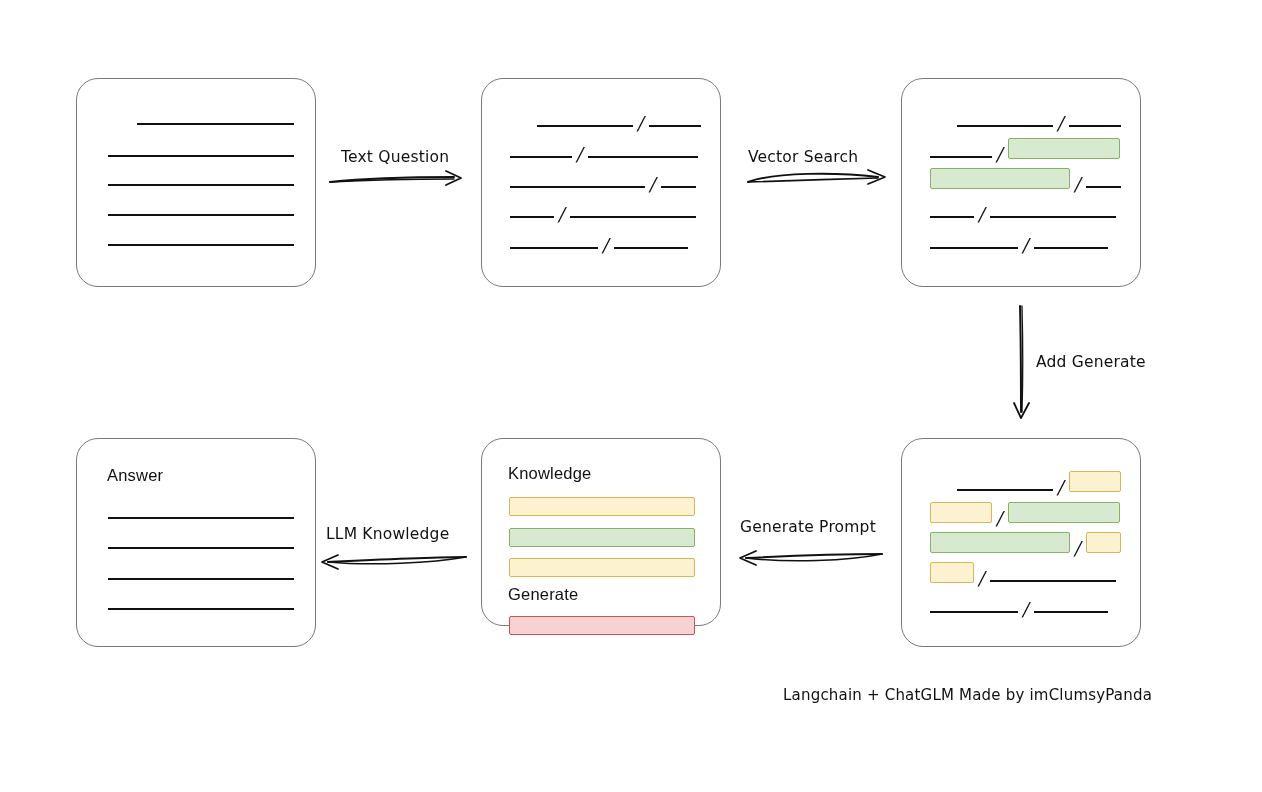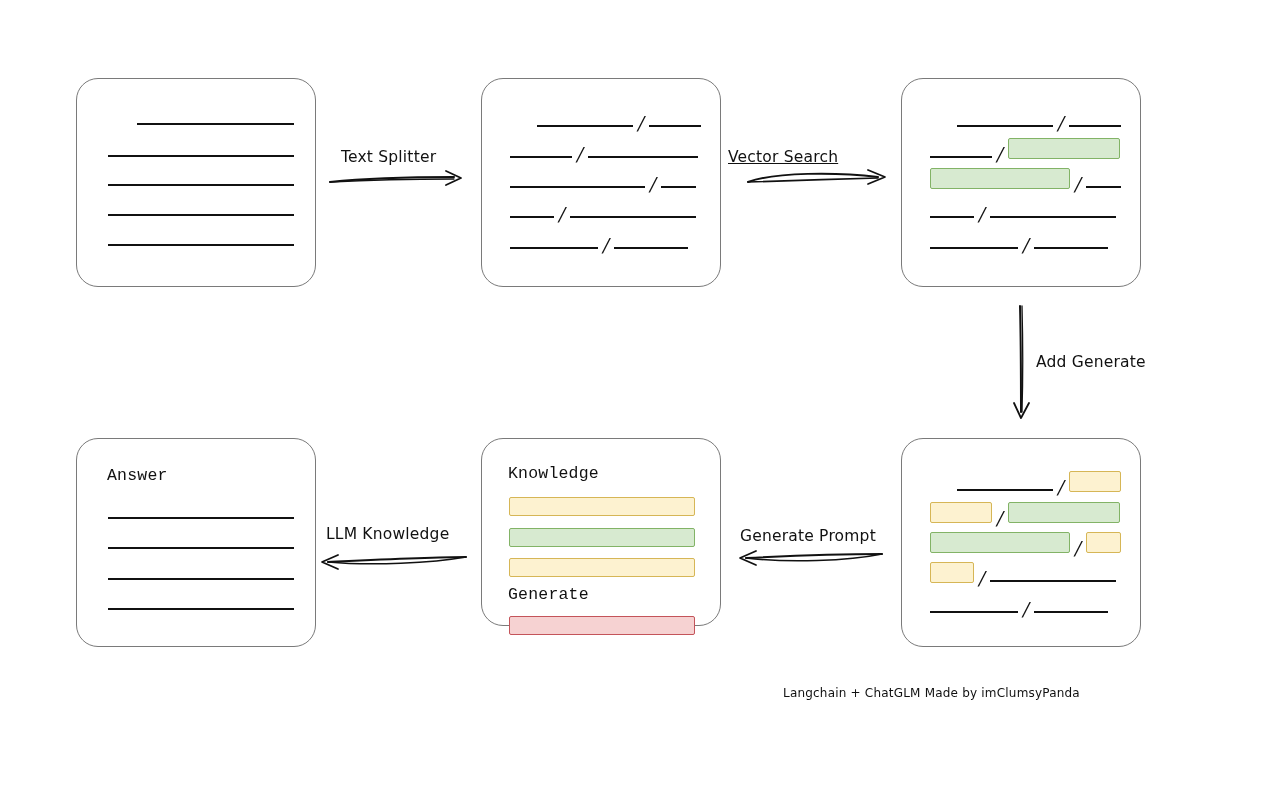--- a/index.html
+++ b/index.html
@@ -53,21 +53,21 @@
     box-sizing:border-box;
     height:19px;
     border-radius:2px;
   }
   .bar.green{background:#d7ead0;border:1.6px solid #82b366;}
   .bar.yellow{background:#fdf2d0;border:1.6px solid #d6b656;}
   .bar.red{background:#f6d2d2;border:1.6px solid #c4545a;}
 
   .card-label{
     position:absolute;
-    font-family:Liberation Mono, monospace;
+    font-family:Liberation Sans, sans-serif;
     font-size:16.5px;
     color:#111;
     letter-spacing:.2px;
     white-space:nowrap;
   }
 
   
   .uline{
     position:absolute;
     height:0;
@@ -79,21 +79,21 @@
     position:absolute;
     font-family:"DejaVu Sans", sans-serif;
     font-size:15.5px;
     color:#111;
     white-space:nowrap;
     letter-spacing:.2px;
   }
   .footer-note{
     position:absolute;
     font-family:"DejaVu Sans", sans-serif;
-    font-size:12px;
+    font-size:15px;
     color:#111;
     white-space:nowrap;
     letter-spacing:.2px;
   }
   svg.arrow{position:absolute;overflow:visible;}
 </style>
 </head>
 <body>
 
 <div class="stage">
@@ -101,21 +101,21 @@
   <div class="card" style="left:76px;top:78px;width:240px;height:209px;">
     <div class="card-inner">
       <div class="uline" style="left:60px;top:44px;width:157px;"></div>
       <div class="uline" style="left:31px;top:76px;width:186px;"></div>
       <div class="uline" style="left:31px;top:105px;width:186px;"></div>
       <div class="uline" style="left:31px;top:135px;width:186px;"></div>
       <div class="uline" style="left:31px;top:165px;width:186px;"></div>
     </div>
   </div>
 
-  <div class="arrow-label" style="left:341px;top:148px;">Text Splitter</div>
+  <div class="arrow-label" style="left:341px;top:148px;">Text Question</div>
   <svg class="arrow" style="left:328px;top:168px;" width="140" height="22" viewBox="0 0 140 22">
     <path d="M2,14 C40,10 90,9 126,9" fill="none" stroke="#111" stroke-width="2.1" stroke-linecap="round"></path>
     <path d="M2,14 C40,12 90,11 126,11" fill="none" stroke="#111" stroke-width="1.3" stroke-linecap="round"></path>
     <path d="M118,3 L133,10 L118,17" fill="none" stroke="#111" stroke-width="1.8" stroke-linejoin="round" stroke-linecap="round"></path>
   </svg>
 
   <div class="card" style="left:481px;top:78px;width:240px;height:209px;">
     <div class="card-inner">
       <div class="row" style="left:55px;top:40px;">
         <div class="seg" style="width:96px;"></div>
@@ -138,21 +138,21 @@
         <div class="seg" style="width:126px;"></div>
       </div>
       <div class="row" style="left:28px;top:162px;">
         <div class="seg" style="width:88px;"></div>
         <div class="slash">/</div>
         <div class="seg" style="width:74px;"></div>
       </div>
     </div>
   </div>
 
-  <div class="arrow-label" style="left:728px;top:148px;text-decoration:underline;">Vector Search</div>
+  <div class="arrow-label" style="left:748px;top:148px;">Vector Search</div>
   <svg class="arrow" style="left:746px;top:166px;" width="146" height="24" viewBox="0 0 146 24">
     <path d="M2,16 C30,6 90,6 132,11" fill="none" stroke="#111" stroke-width="2.0" stroke-linecap="round"></path>
     <path d="M2,16 C36,15 92,13 132,12" fill="none" stroke="#111" stroke-width="1.7" stroke-linecap="round"></path>
     <path d="M122,4 L139,11 L122,18" fill="none" stroke="#111" stroke-width="1.8" stroke-linejoin="round" stroke-linecap="round"></path>
   </svg>
 
   <div class="card" style="left:901px;top:78px;width:240px;height:209px;">
     <div class="card-inner">
       <div class="row" style="left:55px;top:40px;">
         <div class="seg" style="width:96px;"></div>
@@ -212,21 +212,21 @@
         <div class="seg" style="width:126px;"></div>
       </div>
       <div class="row" style="left:28px;top:166px;">
         <div class="seg" style="width:88px;"></div>
         <div class="slash">/</div>
         <div class="seg" style="width:74px;"></div>
       </div>
     </div>
   </div>
 
-  <div class="arrow-label" style="left:740px;top:518px;margin-top:9px;">Generate Prompt</div>
+  <div class="arrow-label" style="left:740px;top:518px;">Generate Prompt</div>
   <svg class="arrow" style="left:736px;top:545px;" width="148" height="24" viewBox="0 0 148 24">
     <path d="M146,9 C110,9 50,11 10,13" fill="none" stroke="#111" stroke-width="2.0" stroke-linecap="round"></path>
     <path d="M146,9 C112,16 52,18 10,13" fill="none" stroke="#111" stroke-width="1.6" stroke-linecap="round"></path>
     <path d="M20,6 L4,13 L20,20" fill="none" stroke="#111" stroke-width="1.8" stroke-linejoin="round" stroke-linecap="round"></path>
   </svg>
 
   <div class="card" style="left:481px;top:438px;width:240px;height:188px;">
     <div class="card-inner">
       <div class="card-label" style="left:26px;top:25px;">Knowledge</div>
       <div class="bar yellow" style="left:27px;top:58px;width:186px;"></div>

